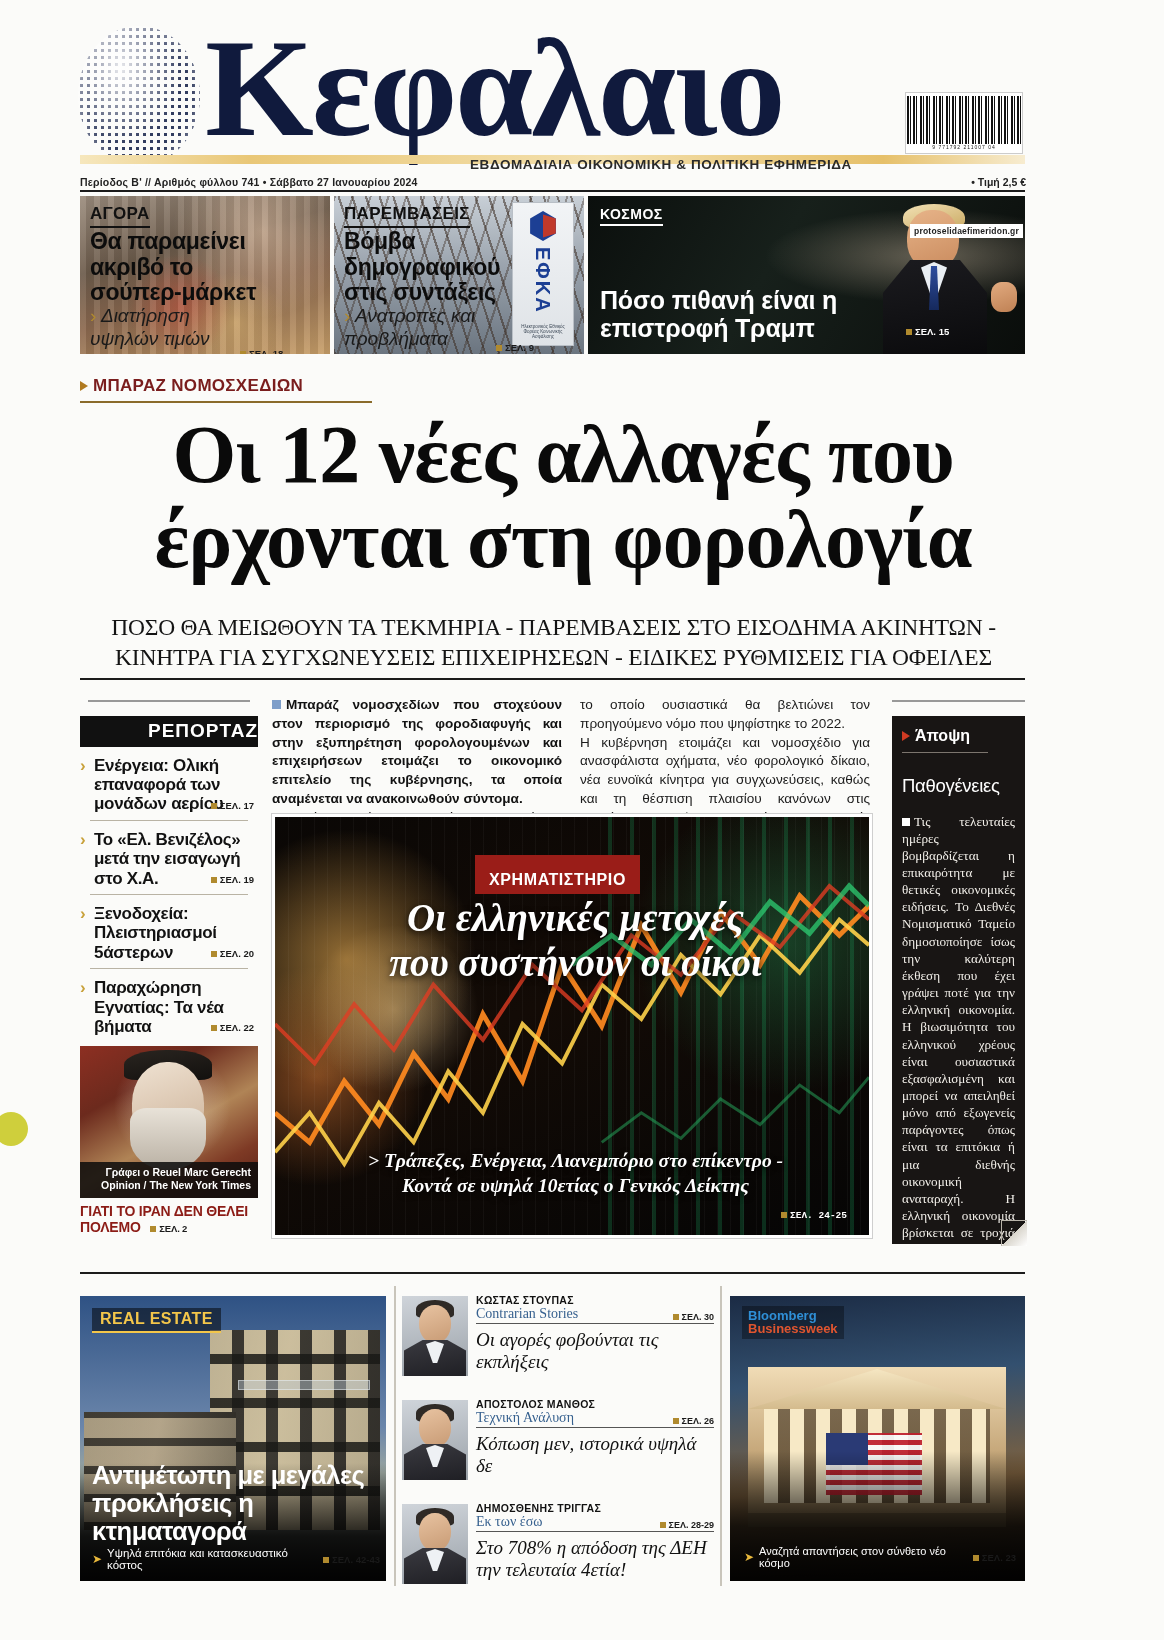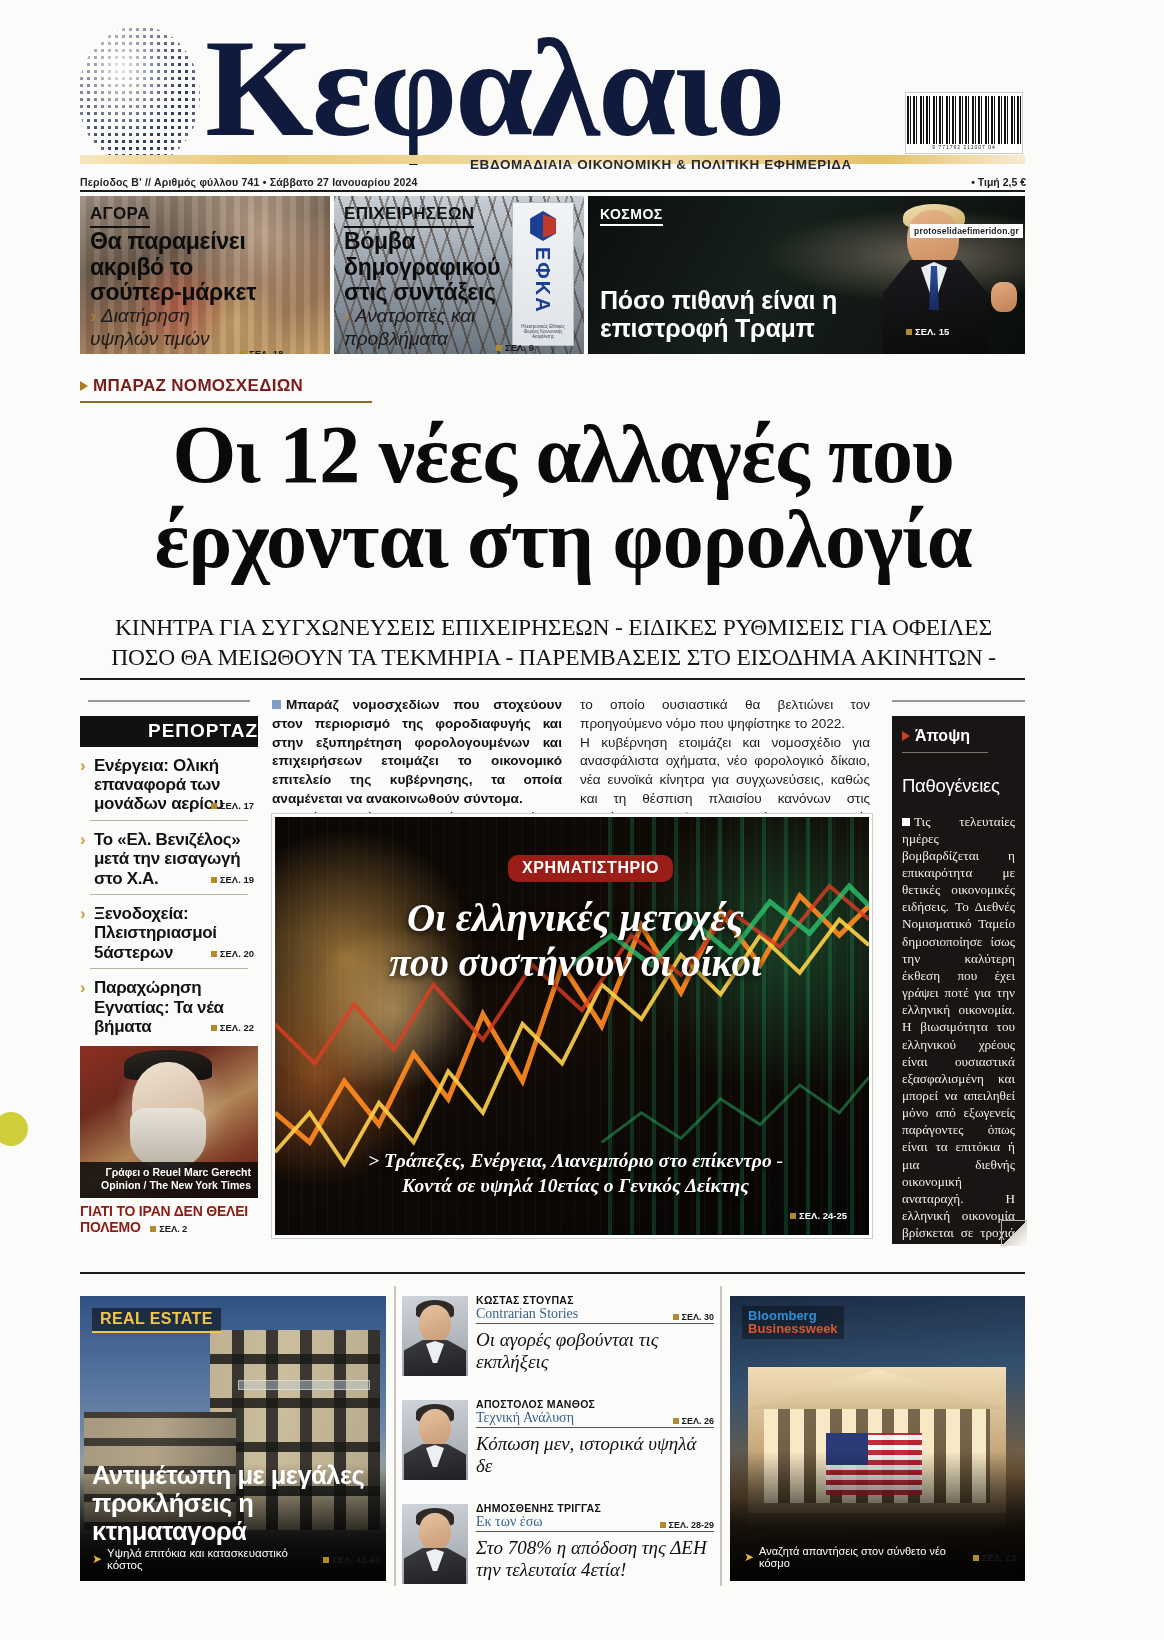--- a/index.html
+++ b/index.html
@@ -285,37 +285,37 @@
   .stock .vbars {
     position:absolute; inset:0;
     background: repeating-linear-gradient(90deg, rgba(255,255,255,0.035) 0 1px, rgba(0,0,0,0) 1px 13px);
   }
   .stock .greenbars {
     position:absolute; right:0; top:0; width:44%; height:100%;
     background: repeating-linear-gradient(90deg, rgba(30,190,110,0.22) 0 4px, rgba(0,0,0,0) 4px 22px);
   }
   .stock svg { position:absolute; inset:0; width:100%; height:100%; }
   .stock-tag {
-    position: absolute; left: 233px; top: 38px;
+    position: absolute; left: 200px; top: 38px;
     background: #9a1d18; color: #fff; font-size: 16px; font-weight: 700;
-    padding: 4px 14px 5px; letter-spacing: 0.6px; border-radius: 10px;
+    padding: 16px 14px 5px; letter-spacing: 0.6px;
   }
   .stock-head {
     position: absolute; left: 28px; top: 78px; width: 545px;
     font-family: "Liberation Serif", serif; font-style: italic; font-weight: 700;
     color: #fff; font-size: 39px; line-height: 1.16; text-align: center;
     text-shadow: 0 2px 7px rgba(0,0,0,0.85);
   }
   .stock-foot {
     position: absolute; left: 28px; bottom: 36px; width: 545px;
     font-family: "Liberation Serif", serif; font-style: italic; font-weight: 700;
     color: #fff; font-size: 19.5px; line-height: 1.28; text-align: center;
     text-shadow: 0 2px 6px rgba(0,0,0,0.9);
   }
-  .stock-pm { position: absolute; right: 22px; bottom: 14px; }
+  .stock-pm { position: absolute; right: 22px; bottom: 14px; font-family: Liberation Mono, monospace; }
 
   
   .opinion { position: absolute; left: 812px; top: 14px; width: 133px; }
   .op-rule { height: 1.5px; background: #999; width: 133px; }
   .op-box {
     margin-top: 14px; background: #181514; color: #fff; padding: 11px 10px 12px;
     height: 528px; overflow: hidden;
   }
   .op-kicker { font-size: 16px; font-weight: 700; color: #fff; }
   .op-kicker .tri {
@@ -496,21 +496,21 @@
       <div class="pagemark pm-abs" style="left:160px; top:152px;"><span class="sq"></span><span>ΣΕΛ. 18</span></div>
     </div>
 
     <div class="teaser t2">
       <div class="t-photo ph-efka"></div>
       <div class="efka-sign">
         <div class="efka-hex"></div>
         <div class="efka-word">ΕΦΚΑ</div>
         <div class="efka-sub">Ηλεκτρονικός Εθνικός Φορέας Κοινωνικής Ασφάλισης</div>
       </div>
-      <div class="t-kicker-blk">ΕΠΙΧΕΙΡΗΣΕΩΝ</div>
+      <div class="t-kicker-blk">ΠΑΡΕΜΒΑΣΕΙΣ</div>
       <div class="t-head-blk">Βόμβα δημογραφικού στις συντάξεις</div>
       <div class="t-sub-blk"><span class="arrow">›</span> <span>Ανατροπές και προβλήματα δημιουργεί η υπογεννητικότητα</span></div>
       <div class="pagemark pm-abs" style="left:162px; top:146px;"><span class="sq"></span><span>ΣΕΛ. 9</span></div>
     </div>
 
     <div class="teaser t3">
       <div class="t-photo ph-trump">
         <div class="trump-fig">
           <div class="hair"></div>
             <div class="head"></div>
@@ -531,22 +531,22 @@
     <div class="kicker-txt"><span class="kicker-tri"></span><span>ΜΠΑΡΑΖ ΝΟΜΟΣΧΕΔΙΩΝ</span></div>
     <div class="kicker-rule"></div>
   </div>
 
   <div class="headline">
     <span class="ln1">Οι 12 νέες αλλαγές που</span>
     <span class="ln2">έρχονται στη φορολογία</span>
   </div>
 
   <div class="deck">
+    <div>ΠΟΣΟ ΘΑ ΜΕΙΩΘΟΥΝ ΤΑ ΤΕΚΜΗΡΙΑ - ΠΑΡΕΜΒΑΣΕΙΣ ΣΤΟ ΕΙΣΟΔΗΜΑ ΑΚΙΝΗΤΩΝ -</div>
     <div>ΚΙΝΗΤΡΑ ΓΙΑ ΣΥΓΧΩΝΕΥΣΕΙΣ ΕΠΙΧΕΙΡΗΣΕΩΝ - ΕΙΔΙΚΕΣ ΡΥΘΜΙΣΕΙΣ ΓΙΑ ΟΦΕΙΛΕΣ</div>
-    <div>ΠΟΣΟ ΘΑ ΜΕΙΩΘΟΥΝ ΤΑ ΤΕΚΜΗΡΙΑ - ΠΑΡΕΜΒΑΣΕΙΣ ΣΤΟ ΕΙΣΟΔΗΜΑ ΑΚΙΝΗΤΩΝ -</div>
   </div>
   <div class="deck-rule"></div>
 
   <div class="body-region">
 
     <div class="rail">
       <div class="rail-rule-top"></div>
       <div class="rail-badge">ΡΕΠΟΡΤΑΖ</div>
 
       <div class="rail-item">

